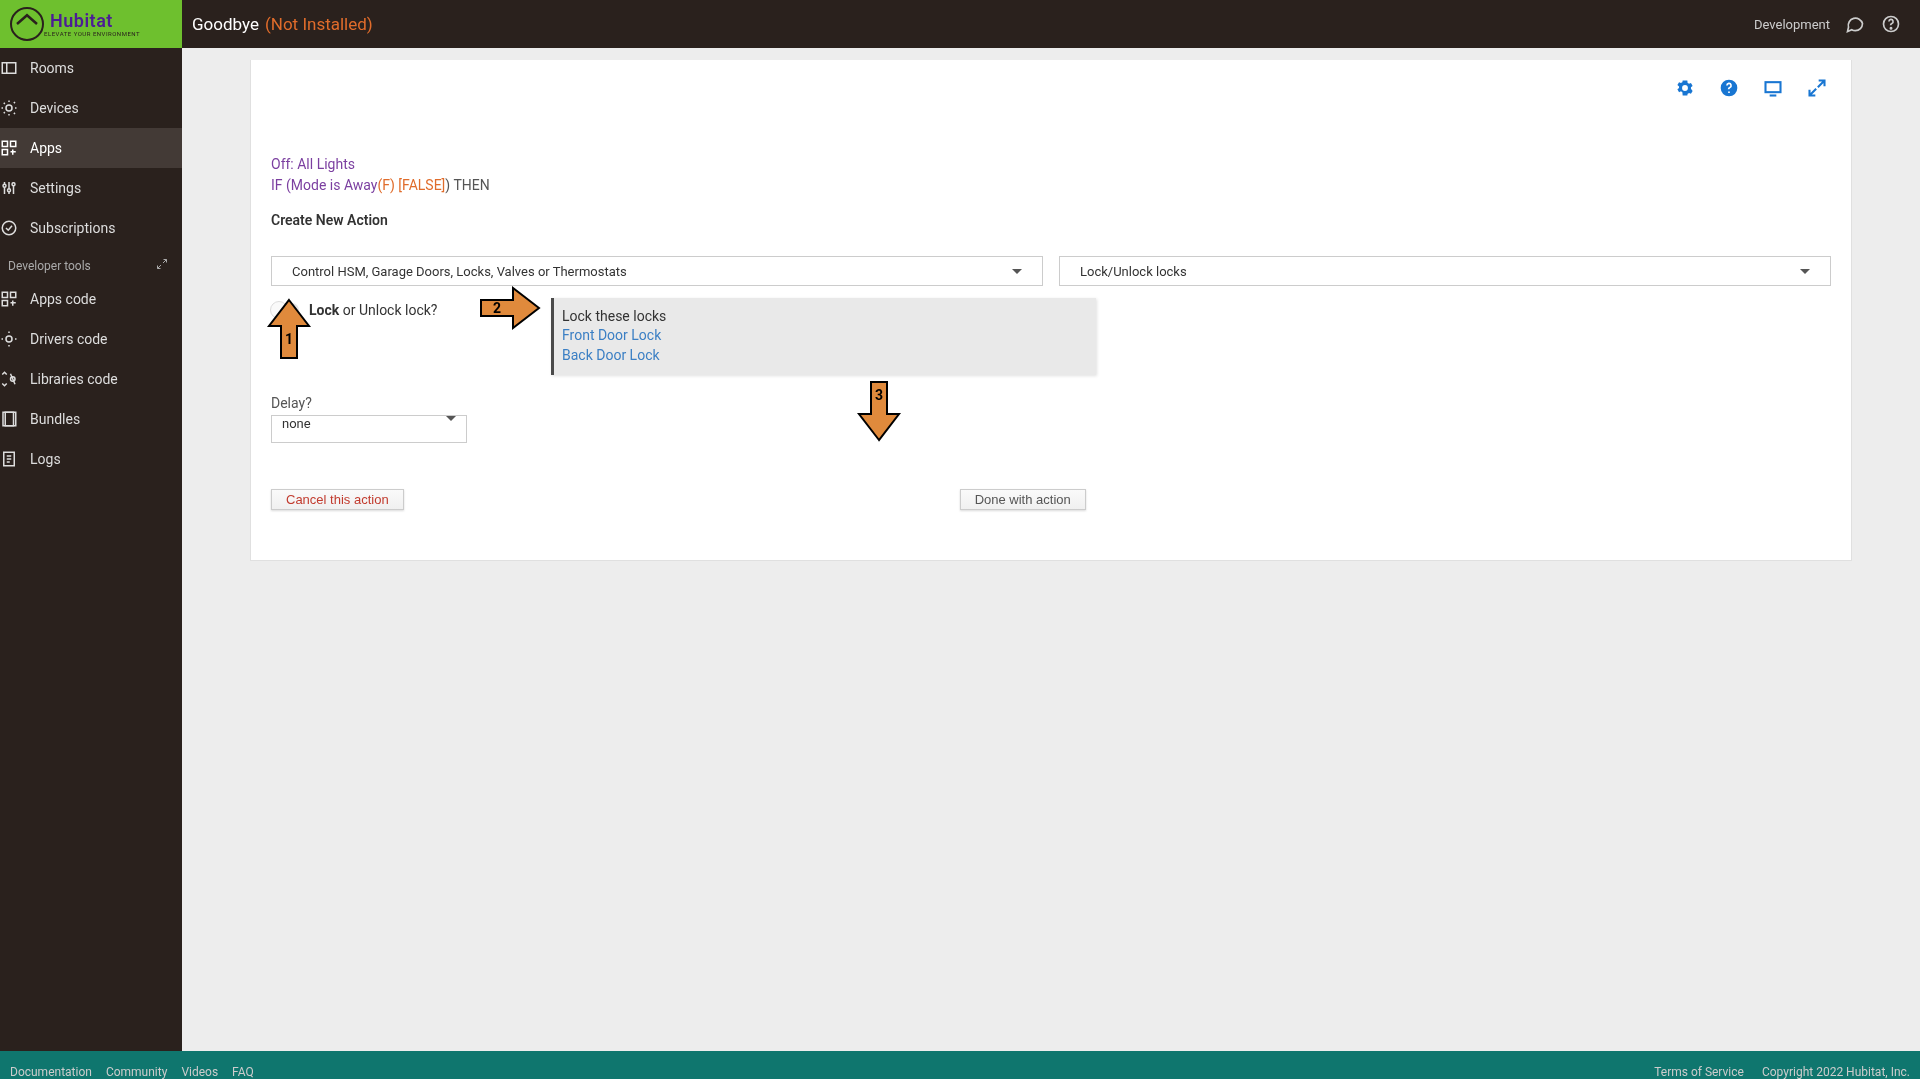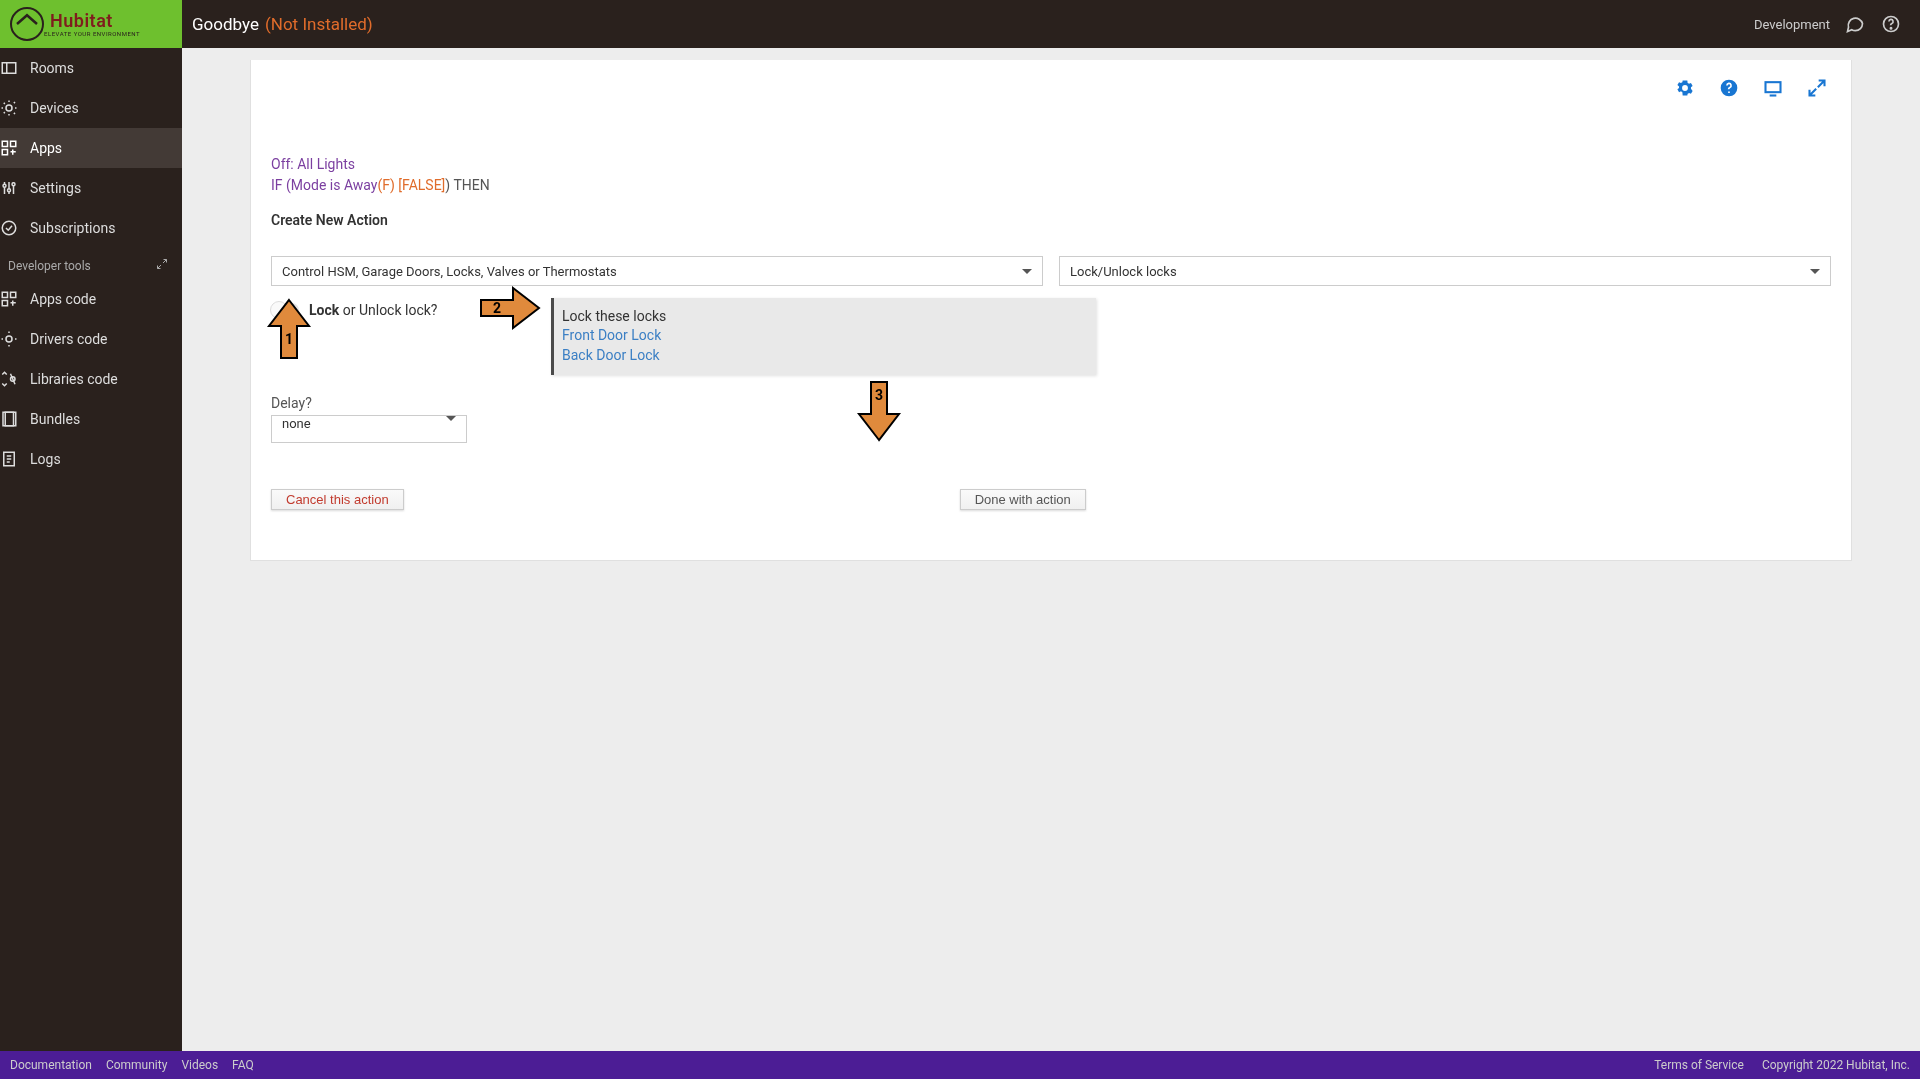--- a/index.html
+++ b/index.html
@@ -2,21 +2,21 @@
 <html><head>
 <meta charset="utf-8">
 <style>
 * { box-sizing: border-box; margin: 0; padding: 0; }
 body { font-family: Roboto, Arial, sans-serif; font-size: 14px; background: #fff; color: #333; width: 1920px; height: 1079px; overflow: hidden; position: relative; }
 
 
 .topbar { height: 48px; background: #2a211d; display: flex; align-items: center; }
 .logo-area { width: 182px; height: 48px; background: #6ec02e; display: flex; align-items: center; padding-left: 10px; }
 .logo-mark { width: 34px; height: 34px; border: 2px solid #2a211d; border-radius: 50%; display: flex; align-items: center; justify-content: center; }
-.logo-text { color: #7f1d1d; font-size: 18px; font-weight: 600; margin-left: 6px; letter-spacing: 0.5px; line-height: 1; }
+.logo-text { color: #4c1d95; font-size: 18px; font-weight: 600; margin-left: 6px; letter-spacing: 0.5px; line-height: 1; }
 .logo-tag { color: #2a211d; font-size: 6px; letter-spacing: 0.5px; display:block; }
 .title-area { padding-left: 10px; font-size: 17px; color: #fff; display: flex; align-items: center; }
 .title-name { color: #fff; }
 .title-status { color: #e06c2b; margin-left: 6px; }
 .topbar-right { margin-left: auto; display: flex; align-items: center; gap: 14px; padding-right: 18px; color: #bbb; }
 .topbar-right span.txt { font-size: 13px; color: #ccc; }
 .iconbtn { width: 22px; height: 22px; display: flex; align-items: center; justify-content: center; }
 .iconbtn svg { width: 20px; height: 20px; }
 
 
@@ -34,21 +34,21 @@
 .panel-icons .ic { width: 20px; height: 20px; color: #1976d2; cursor: pointer; }
 .panel-icons .ic svg { width: 20px; height: 20px; }
 .content { padding: 80px 20px 10px 20px; }
 .rule-lines { margin-bottom: 16px; font-size: 14px; line-height: 1.5; }
 .rule-off { color: #7b3fa0; }
 .rule-if { color: #7b3fa0; }
 .rule-false { color: #e06c2b; }
 .rule-then { color: #555; }
 .create-hdr { font-weight: 600; font-size: 14px; margin: 12px 0 28px 0; color: #333; }
 .controls-row { display: flex; gap: 16px; margin-bottom: 12px; }
-.dropdown { flex: 1; height: 30px; border: 1px solid #ccc; display: flex; align-items: center; padding: 0 10px; background: #fff; cursor: pointer; justify-content: space-between; font-size: 13px; }
+.dropdown { flex: 1; height: 30px; border: 1px solid #ccc; display: flex; align-items: center; padding: 0 20px; background: #fff; cursor: pointer; justify-content: space-between; font-size: 13px; }
 .caret { width: 0; height: 0; border-left: 5px solid transparent; border-right: 5px solid transparent; border-top: 5px solid #555; }
 
 .toggle-row { display: flex; align-items: flex-start; margin-top: 0; width: 100%; }
 .toggle-left { display: flex; align-items: center; gap: 10px; width: 280px; padding-top: 4px; }
 .toggle { width: 28px; height: 14px; background: #e6e6e6; border-radius: 10px; position: relative; cursor: pointer; }
 .toggle::after { content: ""; width: 16px; height: 16px; background: #fafafa; border: 1px solid #ddd; border-radius: 50%; position: absolute; top: -2px; left: -1px; }
 .toggle-label { font-size: 14px; }
 .toggle-label b { font-weight: 700; }
 .locklist { background: #e9e9e9; border-left: 3px solid #4a4a4a; padding: 10px 8px; width: 545px; box-shadow: 1px 1px 3px rgba(0,0,0,0.12); }
 .locklist .hdr { color: #333; margin-bottom: 2px; font-size: 14px; }
@@ -61,21 +61,21 @@
 .btn-row { margin-top: 46px; display: flex; align-items: center; }
 .btn { padding: 2px 14px; border: 1px solid #ccc; background: linear-gradient(#fafafa,#f0f0f0); font-size: 13px; cursor: pointer; box-shadow: 0 1px 2px rgba(0,0,0,0.15); }
 .btn.cancel { color: #c23b2e; }
 .btn.done { margin-left: 556px; color: #555; }
 
 
 .arrow { position: absolute; pointer-events: none; }
 .arrow svg { display: block; }
 
 
-.footer { position: absolute; left: 0; right: 0; bottom: 0; height: 28px; background: #4c1d95; color: #ccc; font-size: 12px; display: flex; align-items: center; padding: 0 10px; }
+.footer { position: absolute; left: 0; right: 0; bottom: 0; height: 28px; background: #0f766e; color: #ccc; font-size: 12px; display: flex; align-items: flex-end; padding: 0 10px; }
 .footer .flnk { margin-right: 14px; cursor: pointer; }
 .footer .right { margin-left: auto; display: flex; gap: 18px; }
 </style>
 </head>
 <body>
 
 <div class="topbar">
   <div class="logo-area">
     <div class="logo-mark">
       <svg viewBox="0 0 24 24">

